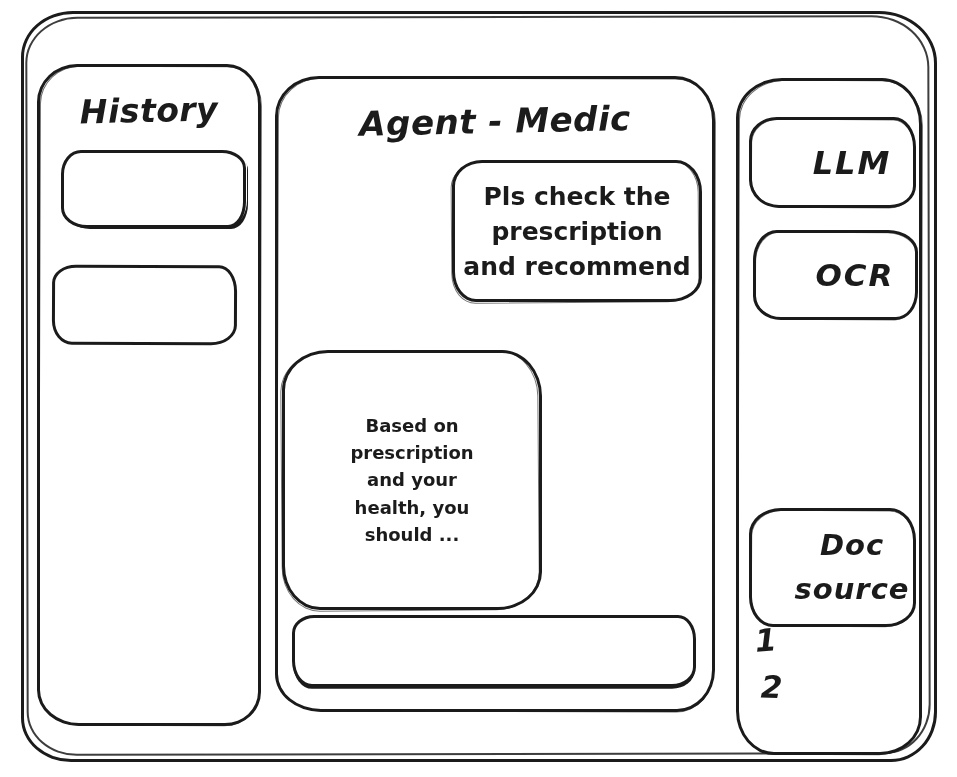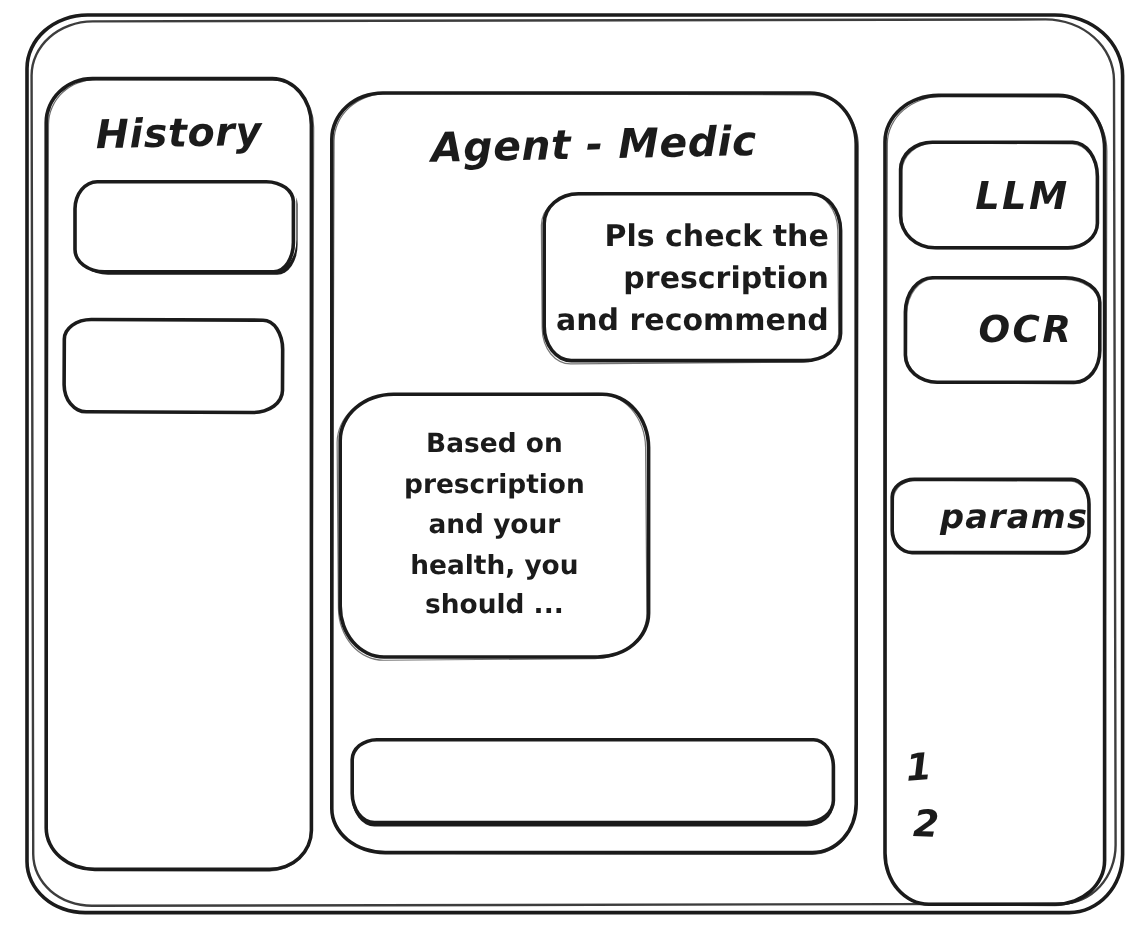--- a/index.html
+++ b/index.html
@@ -87,26 +87,26 @@
     font-weight:600;
   }
   .bubble::after{
     content:""; position:absolute; inset:-2px 0px -4px -4px;
     border:1.6px solid var(--ink); border-radius:inherit;
     transform:rotate(-0.45deg); opacity:.6; pointer-events:none;
   }
   .bubble.user{
     left:174px; top:81px; width:250px; height:142px;
     border-radius:30px 26px 32px 24px / 26px 32px 24px 30px;
-    font-size:25px; line-height:1.4;text-align:right;
+    font-size:25px; line-height:1.4;
   }
   .bubble.agent{
-    left:4px; top:248px; width:260px; height:222px;
+    left:4px; top:271px; width:260px; height:260px;
     border-radius:46px 40px 44px 38px / 40px 46px 38px 44px;
-    font-size:22px; line-height:1.52;
+    font-size:18px; line-height:1.52;
   }
 
   
   .chat-input{
     position:absolute; left:14px; top:536px; width:404px; height:72px;
     background:var(--paper); border:3px solid var(--ink);
     border-radius:22px 18px 24px 20px / 18px 24px 20px 26px;
     font:inherit; font-size:24px; padding:0 20px; color:var(--ink);
     outline:none;
     box-shadow:0 3px 0 -1.2px var(--ink);
@@ -173,18 +173,19 @@
 prescription
 and your
 health, you
 should ...</div>
     <input class="chat-input" aria-label="message input" placeholder="" style="">
   </section>
 
   <section class="panel tools-panel">
     <button class="tool-btn llm">LLM</button>
     <button class="tool-btn ocr">OCR</button>
-    <button class="tool-btn params">params</button>
+    <button class="tool-btn doc">Doc
+source</button>
     <div class="doc-num n1">1</div>
     <div class="doc-num n2">2</div>
   </section>
 
 </div>
 
 </body></html>

